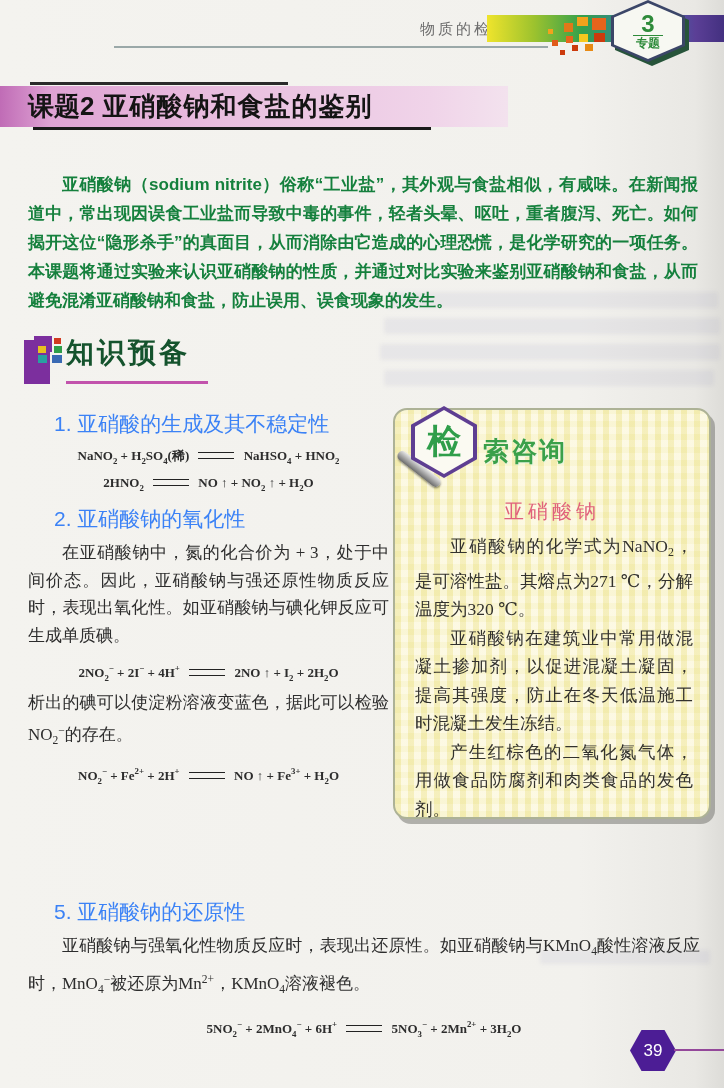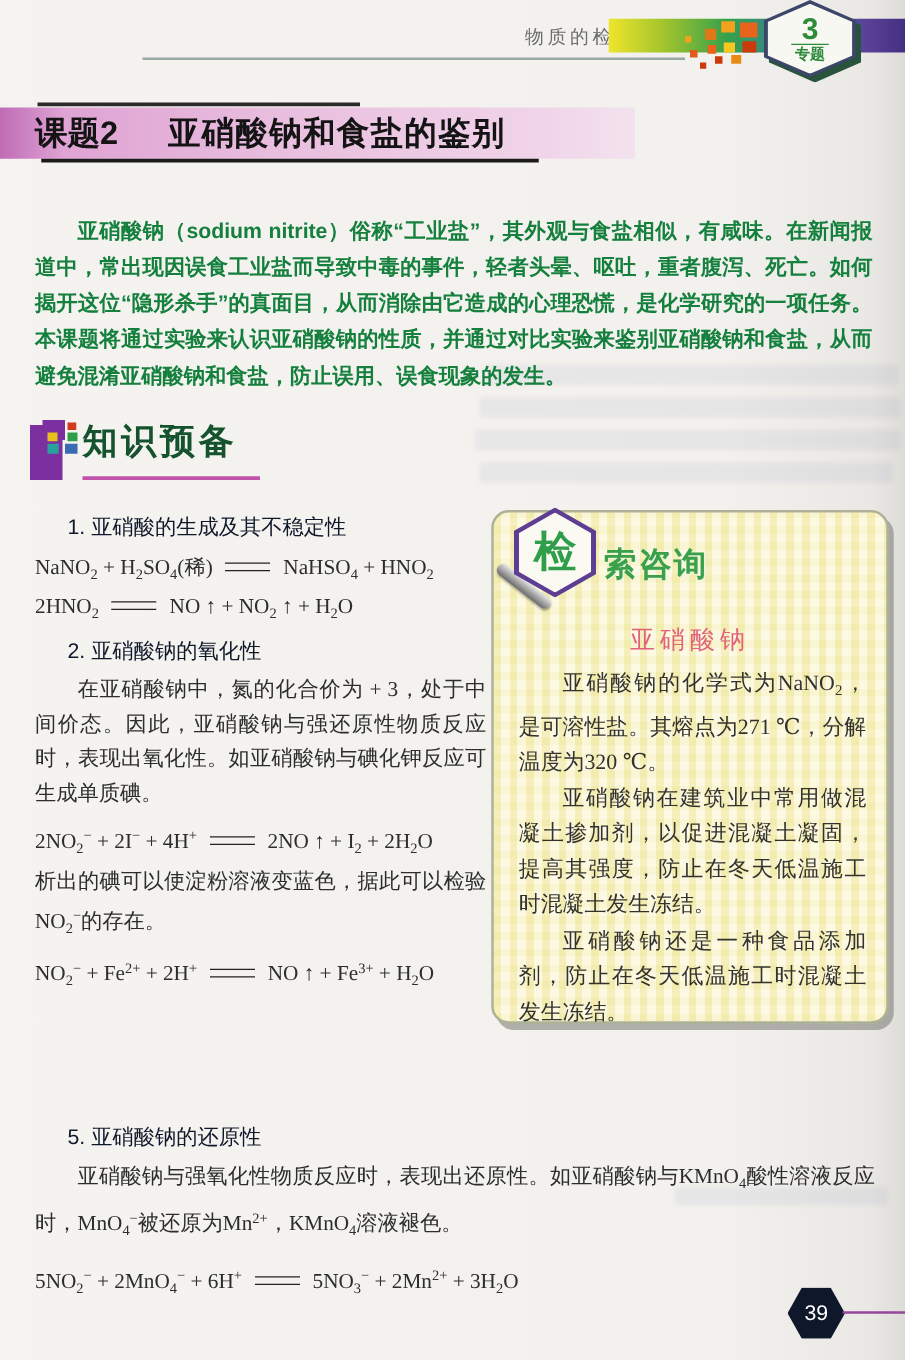--- a/index.html
+++ b/index.html
@@ -23,40 +23,40 @@
     display:flex;flex-direction:column;align-items:center;justify-content:center;}
   .badge-num{font-family:"Liberation Sans",sans-serif;font-size:24px;font-weight:bold;color:#2e8b3a;line-height:22px;}
   .badge-label{font-family:"Liberation Sans",sans-serif;font-size:12px;font-weight:bold;color:#2e8b3a;line-height:13px;border-top:1.5px solid #2e8b3a;padding:1px 3px 0;}
   
   .rule-above{position:absolute;top:82px;left:30px;width:258px;height:2.5px;background:#2a2a2a;}
   .title-bar{position:absolute;top:86px;left:0;width:508px;height:41px;
     background:linear-gradient(90deg,#c06cb6 0%,#dfa3d4 10%,#e9bfdf 45%,#f0d4e9 85%,#f3e2ee 100%);
     display:flex;align-items:center;font-family:"Liberation Sans",sans-serif;
     font-size:26px;font-weight:bold;color:#141414;}
   .title-bar .lesson{margin-left:28px;}
-  .title-bar .ttl{margin-left:40px;letter-spacing:1px;}
+  .title-bar .ttl{margin-left:8px;letter-spacing:1px;}
   .rule-below{position:absolute;top:127px;left:33px;width:398px;height:2.5px;background:#1a1a1a;}
   
   .intro{position:absolute;top:170px;left:28px;width:670px;
     font-family:"Liberation Sans",sans-serif;font-size:17px;font-weight:bold;
     color:#15803d;line-height:29px;text-align:justify;text-indent:2em;}
   
   .kp-icon{position:absolute;top:336px;left:24px;width:40px;height:48px;}
   .kp-icon .block{position:absolute;left:0;top:4px;width:26px;height:44px;background:#7c2f9e;}
   .kp-icon .block2{position:absolute;left:10px;top:0;width:18px;height:16px;background:#7c2f9e;}
   .kp-title{position:absolute;top:334px;left:66px;font-family:"Liberation Sans",sans-serif;
     font-size:28px;font-weight:bold;color:#14532d;letter-spacing:3px;}
   .kp-underline{position:absolute;top:381px;left:66px;width:142px;height:2.5px;background:#c253ac;}
   
   .left-col{position:absolute;top:410px;left:28px;width:361px;}
-  .sec-h{font-family:"Liberation Sans",sans-serif;font-size:17px;color:#0f172a;margin:12px 0 6px 26px;}
+  .sec-h{font-family:"Liberation Sans",sans-serif;font-size:21px;color:#3b82f6;margin:12px 0 6px 26px;}
   .left-col .sec-h:first-child{margin-top:0;}
   p.body{font-size:17px;line-height:27.5px;text-align:justify;margin:0;text-indent:2em;}
   p.body.noindent{text-indent:0;}
-  .eq{font-size:17px;text-align:left;margin:9px 0 3px;white-space:nowrap;}
+  .eq{font-size:13px;text-align:center;margin:9px 0 3px;white-space:nowrap;font-weight:bold;}
   sub{font-size:68%;vertical-align:-4px;}
   sup{font-size:68%;vertical-align:6px;}
   .dbar{display:inline-block;width:36px;height:7px;border-top:1.6px solid #222;
     border-bottom:1.6px solid #222;margin:0 6px 3px;vertical-align:middle;box-sizing:border-box;}
   .sec3{position:absolute;top:886px;left:28px;width:672px;}
   .sec3 .sec-h{margin-left:26px;}
   .sec3 .eq{margin-top:16px;}
   
   .info-box{position:absolute;top:408px;left:393px;width:318px;height:411px;
     border:2px solid #adb296;border-radius:14px;box-sizing:border-box;
@@ -75,21 +75,21 @@
   .box-tag{position:absolute;top:24px;left:88px;font-family:"Liberation Sans",sans-serif;
     font-size:26px;font-weight:bold;color:#3aa04a;letter-spacing:2px;text-shadow:1px 1px 0 #e8f5e0;}
   .box-title{position:absolute;top:88px;left:0;width:100%;text-align:center;
     font-size:20px;color:#e0627c;letter-spacing:4px;}
   .box-body{position:absolute;top:122px;left:20px;width:278px;}
   .box-body p{font-size:17.5px;line-height:28.5px;color:#33322e;text-align:justify;
     text-indent:2em;margin:0;}
   
   .ghost{position:absolute;background:rgba(90,90,150,.07);filter:blur(2px);border-radius:2px;}
   
-  .page-hex{position:absolute;top:1030px;left:630px;width:46px;height:41px;background:#0f172a;
+  .page-hex{position:absolute;top:1030px;left:630px;width:46px;height:41px;background:#4c1d95;
     clip-path:polygon(25% 0,75% 0,100% 50%,75% 100%,25% 100%,0 50%);
     display:flex;align-items:center;justify-content:center;
     font-family:"Liberation Sans",sans-serif;font-size:17px;color:#fff;}
   .footer-line{position:absolute;top:1049px;left:674px;width:50px;height:1.6px;background:#94489a;}
 </style>
 </head>
 <body>
 
 <div>
   <div class="header-rule"></div>
@@ -169,20 +169,20 @@
     <div class="mag-hex-outer hex-pt"></div>
     <div class="mag-hex-inner hex-pt">
       <span class="mag-char">检</span>
     </div>
   </div>
   <div class="box-tag">索咨询</div>
   <div class="box-title">亚硝酸钠</div>
   <div class="box-body">
     <p>亚硝酸钠的化学式为NaNO<sub>2</sub>，是可溶性盐。其熔点为271 ℃，分解温度为320 ℃。</p>
     <p>亚硝酸钠在建筑业中常用做混凝土掺加剂，以促进混凝土凝固，提高其强度，防止在冬天低温施工时混凝土发生冻结。</p>
-    <p>亚硝酸钠还是一种食品添加剂，防止在冬天低温施工时混凝土发生冻结。</p>
+    <p>产生红棕色的二氧化氮气体，用做食品防腐剂和肉类食品的发色剂。</p>
   </div>
 </div>
 
 <div class="page-hex">
   <span>39</span>
 </div>
 <div class="footer-line"></div>
 
 </body></html>

